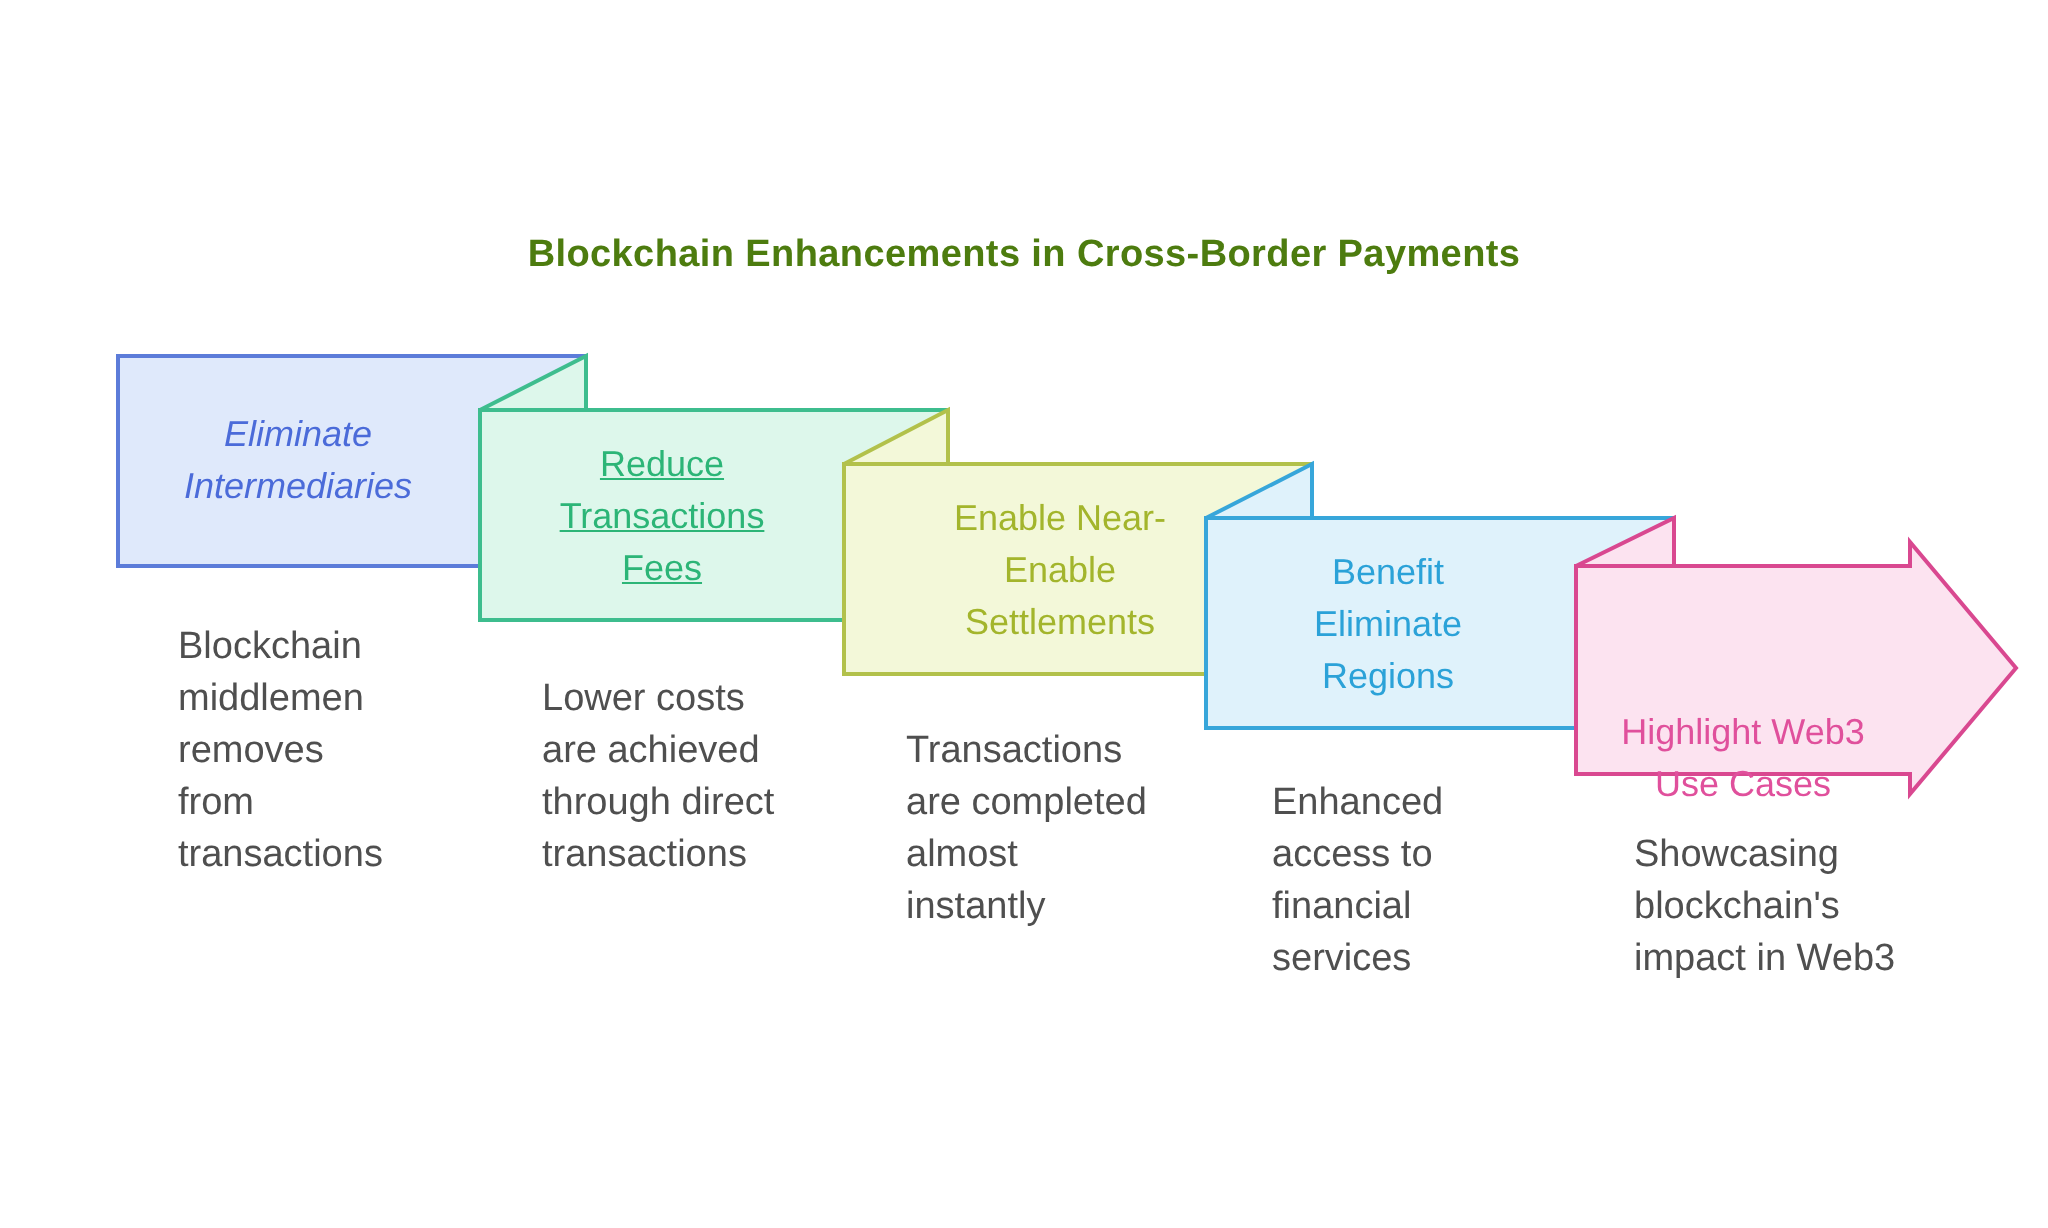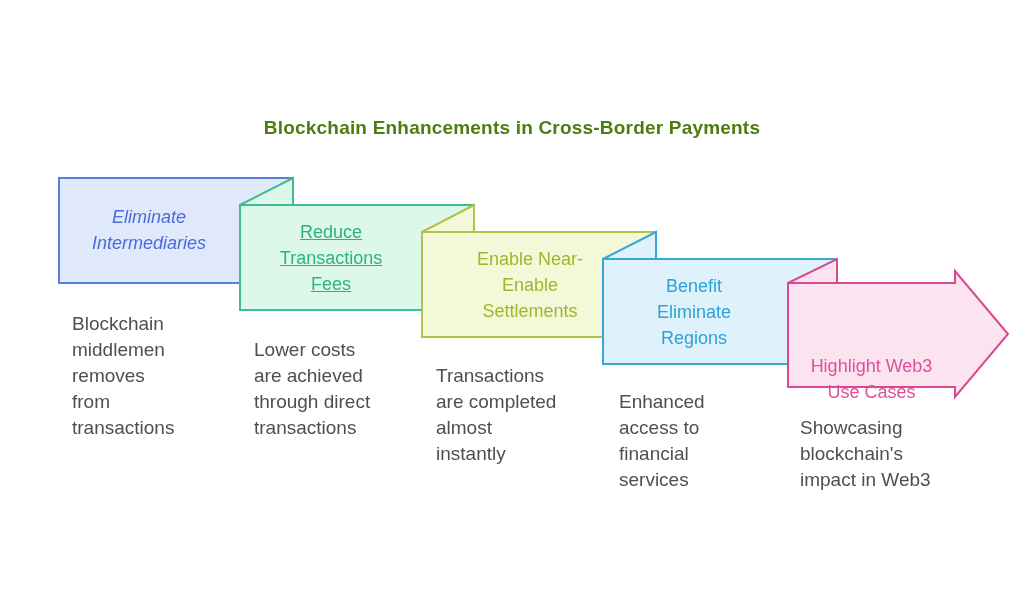--- a/index.html
+++ b/index.html
@@ -35,20 +35,21 @@
     font-size: 18px;
     line-height: 26px;
     font-weight: 400;
   }
   .card-desc {
     position: absolute;
     text-align: left;
     font-size: 19px;
     line-height: 26px;
     color: #4f4f4f;
+    margin-left: 17px;
   }
   .t-line, .d-line { white-space: nowrap; }
 </style>
 </head>
 <body>
 
 <div class="canvas">
 
   <div class="diagram-title" style="color: #4d7c0f;">Blockchain Enhancements in Cross-Border Payments</div>
 

